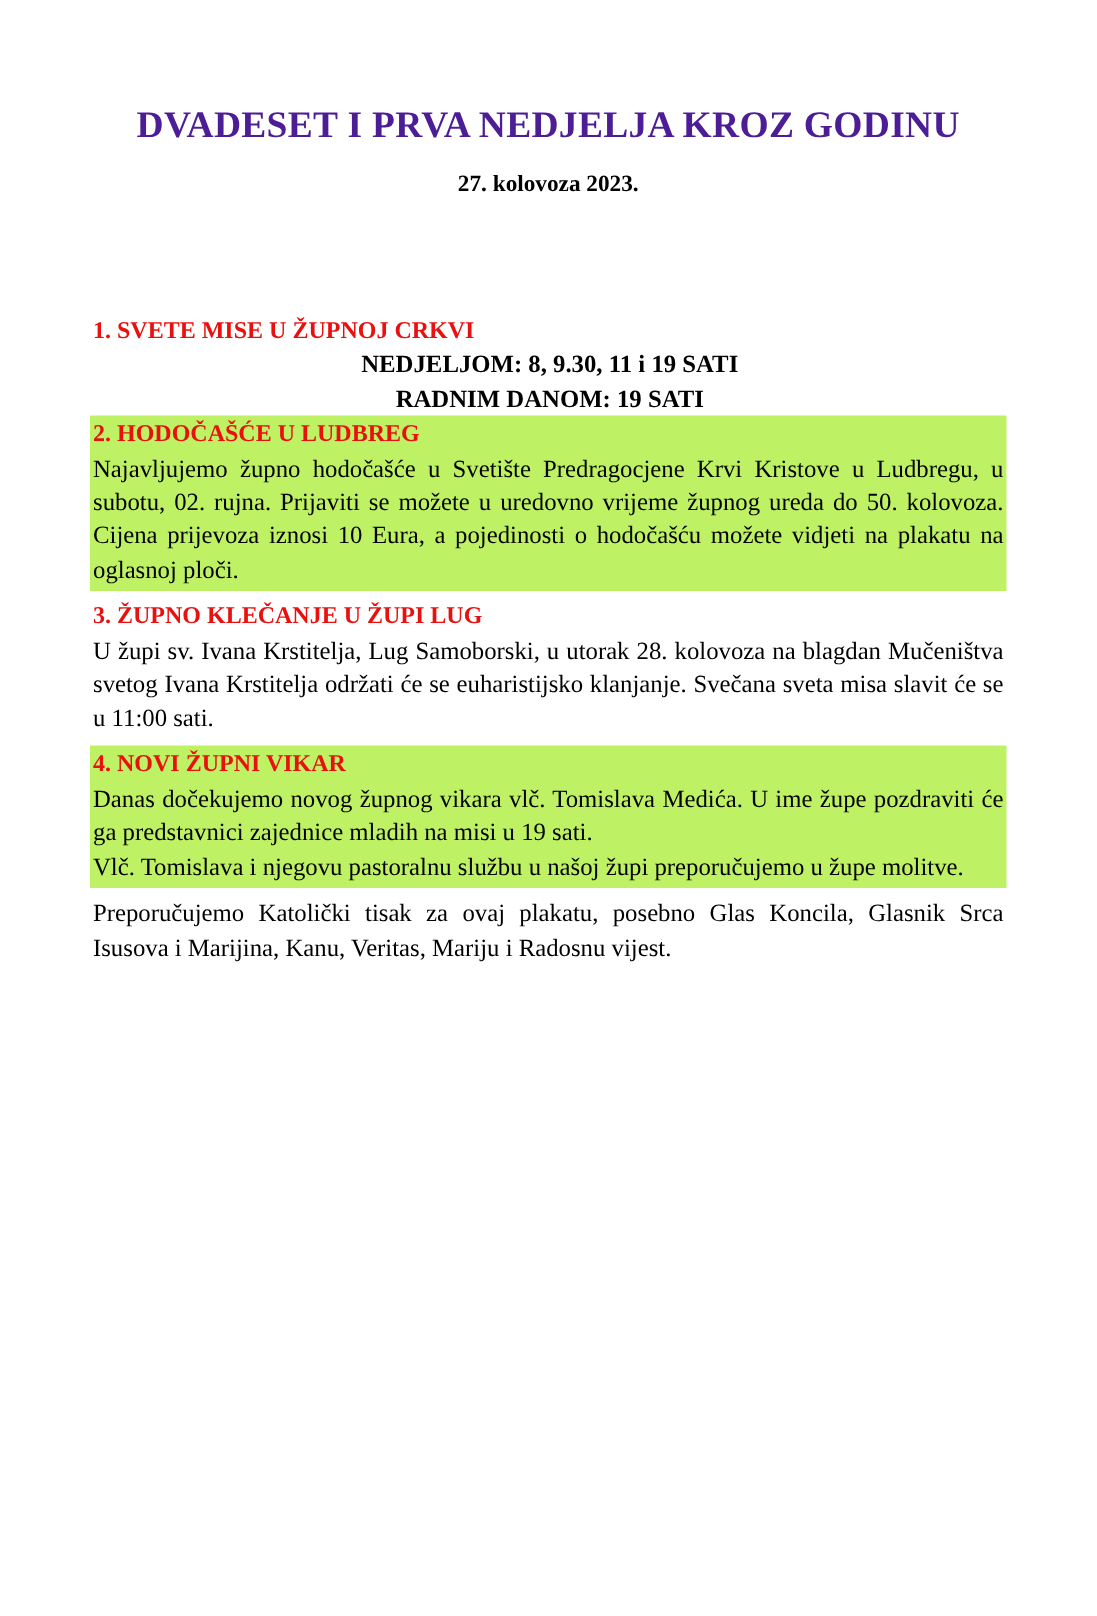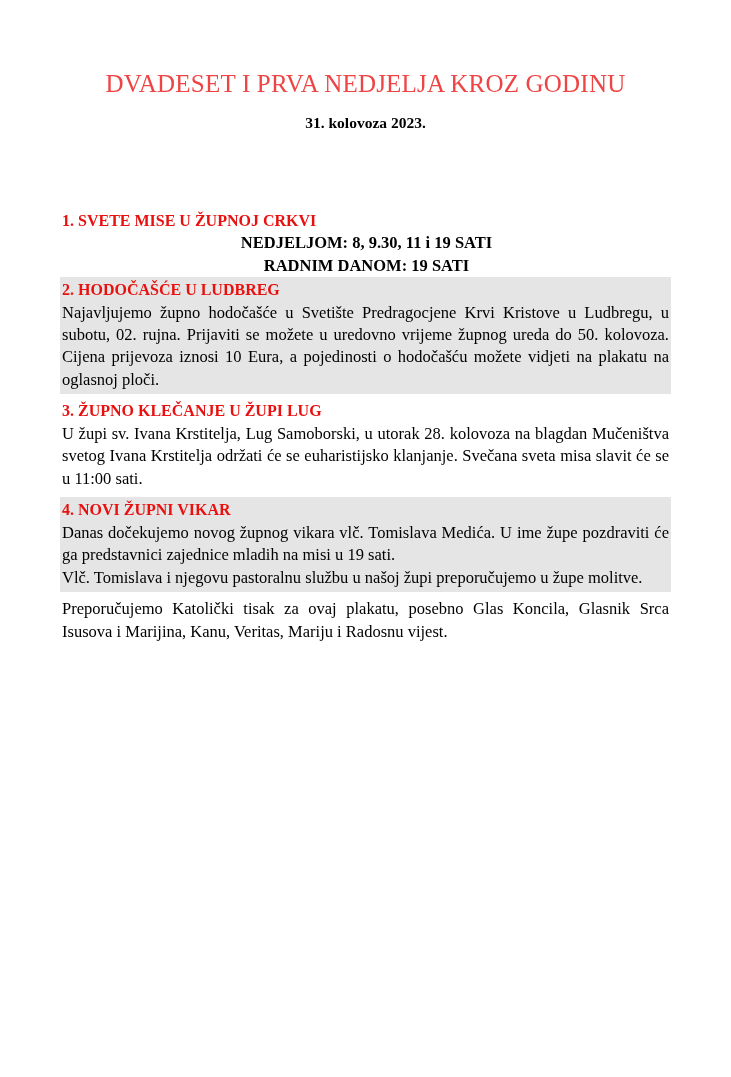--- a/index.html
+++ b/index.html
@@ -16,22 +16,22 @@
   }
   .page {
     position: relative;
     width: 731px;
     height: 1077px;
     box-sizing: border-box;
     padding: 70px 60px 0 60px;
   }
   .doc-title {
     text-align: center;
-    color: #ef4444;
-    font-weight: normal;
+    color: #4c1d95;
+    font-weight: bold;
     font-size: 25px;
     letter-spacing: 0.2px;
     line-height: 1.1;
     margin: 0 0 16px 0;
   }
   .doc-date {
     text-align: center;
     font-weight: bold;
     font-size: 15.5px;
     margin: 0 0 78px 0;
@@ -50,40 +50,40 @@
     font-size: 16.5px;
     line-height: 1.36;
     text-align: justify;
     margin: 0;
   }
   .section-body .line {
     display: block;
     text-align: center;
   }
   .shaded {
-    background: #e5e5e5;
+    background: #bef264;
   }
   .sec-block {
     padding: 2px 2px 3px 2px;
   }
   .sec-1 {
     margin-bottom: 0;
     padding-left: 2px;
   }
   .sec-1 .section-body .line {
     font-weight: bold;
   }
 </style>
 </head>
 <body>
 
 <div class="page">
 
   <h1 class="doc-title">DVADESET I PRVA NEDJELJA KROZ GODINU</h1>
-  <div class="doc-date">31. kolovoza 2023.</div>
+  <div class="doc-date">27. kolovoza 2023.</div>
 
   <div class="section sec-1">
     <div class="section-head">1. SVETE MISE U ŽUPNOJ CRKVI</div>
     <div class="section-body">
       <span class="line">NEDJELJOM: 8, 9.30, 11 i 19 SATI</span>
       <span class="line">RADNIM DANOM: 19 SATI</span>
     </div>
   </div>
 
   <div class="section shaded sec-block">

